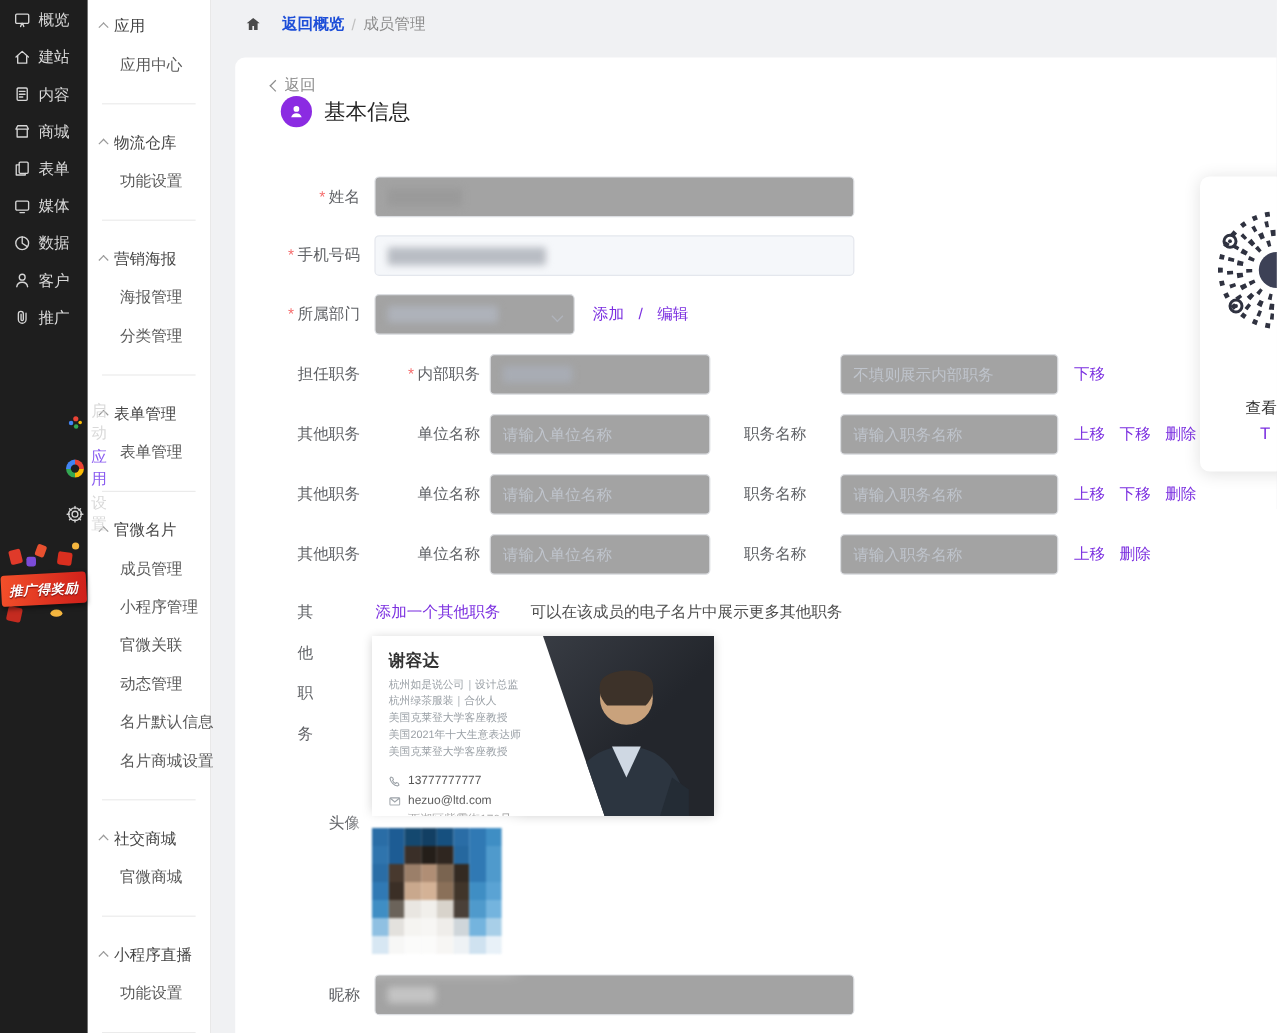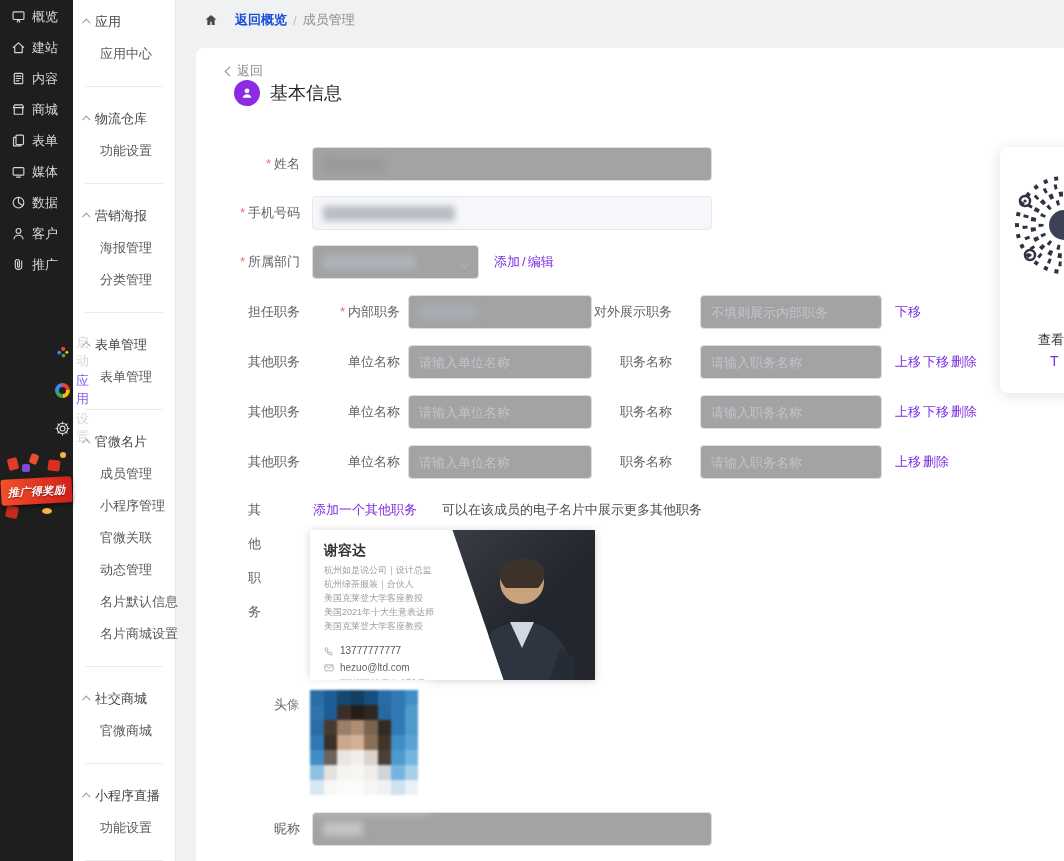--- a/index.html
+++ b/index.html
@@ -70,21 +70,21 @@
   .flabel { position:absolute; left:0; width:104px; text-align:right; line-height:34px; color:#606266; }
   .star { color:#f56c6c; margin-right:3px; }
   .ibox { position:absolute; top:0; height:34px; background:#a3a3a3; border:1px solid #dcdee2;
     border-radius:4px; display:flex; align-items:center; padding:0 10px; }
   .ibox input { border:none; outline:none; width:100%; font-size:13px; color:#333;
     font-family:inherit; background:transparent; }
   .ibox input::placeholder { color:#bfc4cc; }
   .ibox.disabled { background:#f5f7fa; border-color:#e4e7ed; }
   .blob { border-radius:2px; filter:blur(3px); }
   .lnk { color:#7b2fe0; cursor:pointer; white-space:nowrap; }
-  .lnk-row { position:absolute; display:flex; gap:2px; line-height:34px; }
+  .lnk-row { position:absolute; display:flex; gap:12px; line-height:34px; }
   .sel-chev { position:absolute; right:10px; top:14px; width:7px; height:7px;
     border-left:1.2px solid #b0b4bc; border-bottom:1.2px solid #b0b4bc; transform:rotate(-45deg); }
   .sublabel { position:absolute; line-height:34px; color:#606266; text-align:right; }
   .grouplabel { position:absolute; left:52px; line-height:34px; color:#606266; }
 
   .add-row { position:absolute; top:452px; height:20px; line-height:20px; }
   .hint { color:#4d4d4d; }
 
   
   .bcard { position:absolute; left:114px; top:482px; width:285px; height:150px; background:#fff;
@@ -93,21 +93,21 @@
     background:linear-gradient(135deg,#4a4f58 0%,#23262c 70%); }
   .bc-name { position:absolute; left:14px; top:12px; font-size:14px; font-weight:bold; color:#333; }
   .bc-lines { position:absolute; left:14px; top:34px; font-size:9px; color:#9aa0a6; line-height:1.55; }
   .bc-contact { position:absolute; left:14px; top:113px; font-size:10px; color:#555; line-height:1.65; }
   .bc-contact .row { display:flex; align-items:center; gap:6px; }
 
   
   .mosaic { position:absolute; left:114px; top:642px; width:108px; height:105px;
     display:grid; grid-template-columns:repeat(8,1fr); grid-template-rows:repeat(7,1fr);
     filter:blur(1px); box-shadow:0 0 14px 12px rgba(255,255,255,.95); z-index:5; cursor:pointer; }
-  .avatar-label { position:absolute; left:0; width:104px; top:647px; text-align:right;
+  .avatar-label { position:absolute; left:0; width:104px; top:628px; text-align:right;
     color:#606266; line-height:20px; }
 
   
   .qrcard { position:absolute; left:804px; top:99px; width:130px; height:246px; background:#fff;
     border-radius:8px; box-shadow:0 2px 14px rgba(0,0,0,.12); z-index:10; }
   .qrcard svg { position:absolute; left:8px; top:22px; }
   .qr-caption { position:absolute; left:38px; top:184px; color:#333; white-space:nowrap; }
   .qr-link { position:absolute; left:50px; top:206px; color:#7b2fe0; font-size:14px; cursor:pointer; }
 </style>
 </head>
@@ -320,21 +320,20 @@
         <span class="lnk">编辑</span>
       </div>
     </div>
 
     <div class="frow" style="top:247px">
       <div class="grouplabel">担任职务</div>
       <div class="sublabel" style="left:92px;width:112px"><span class="star">*</span><span>内部职务</span></div>
       <div class="ibox" style="left:212px;width:184px">
         <div class="blob" style="width:58px;height:14px;background:#a8acb4"></div>
       </div>
-      <div class="sublabel" style="left:368px;width:108px">对外展示职务</div>
       <div class="ibox" style="left:504px;width:182px">
         <input placeholder="不填则展示内部职务" style="">
       </div>
       <div class="lnk-row" style="left:699px">
         <span class="lnk">下移</span>
       </div>
     </div>
 
     <div class="frow" style="top:297px">
       <div class="grouplabel">其他职务</div>

